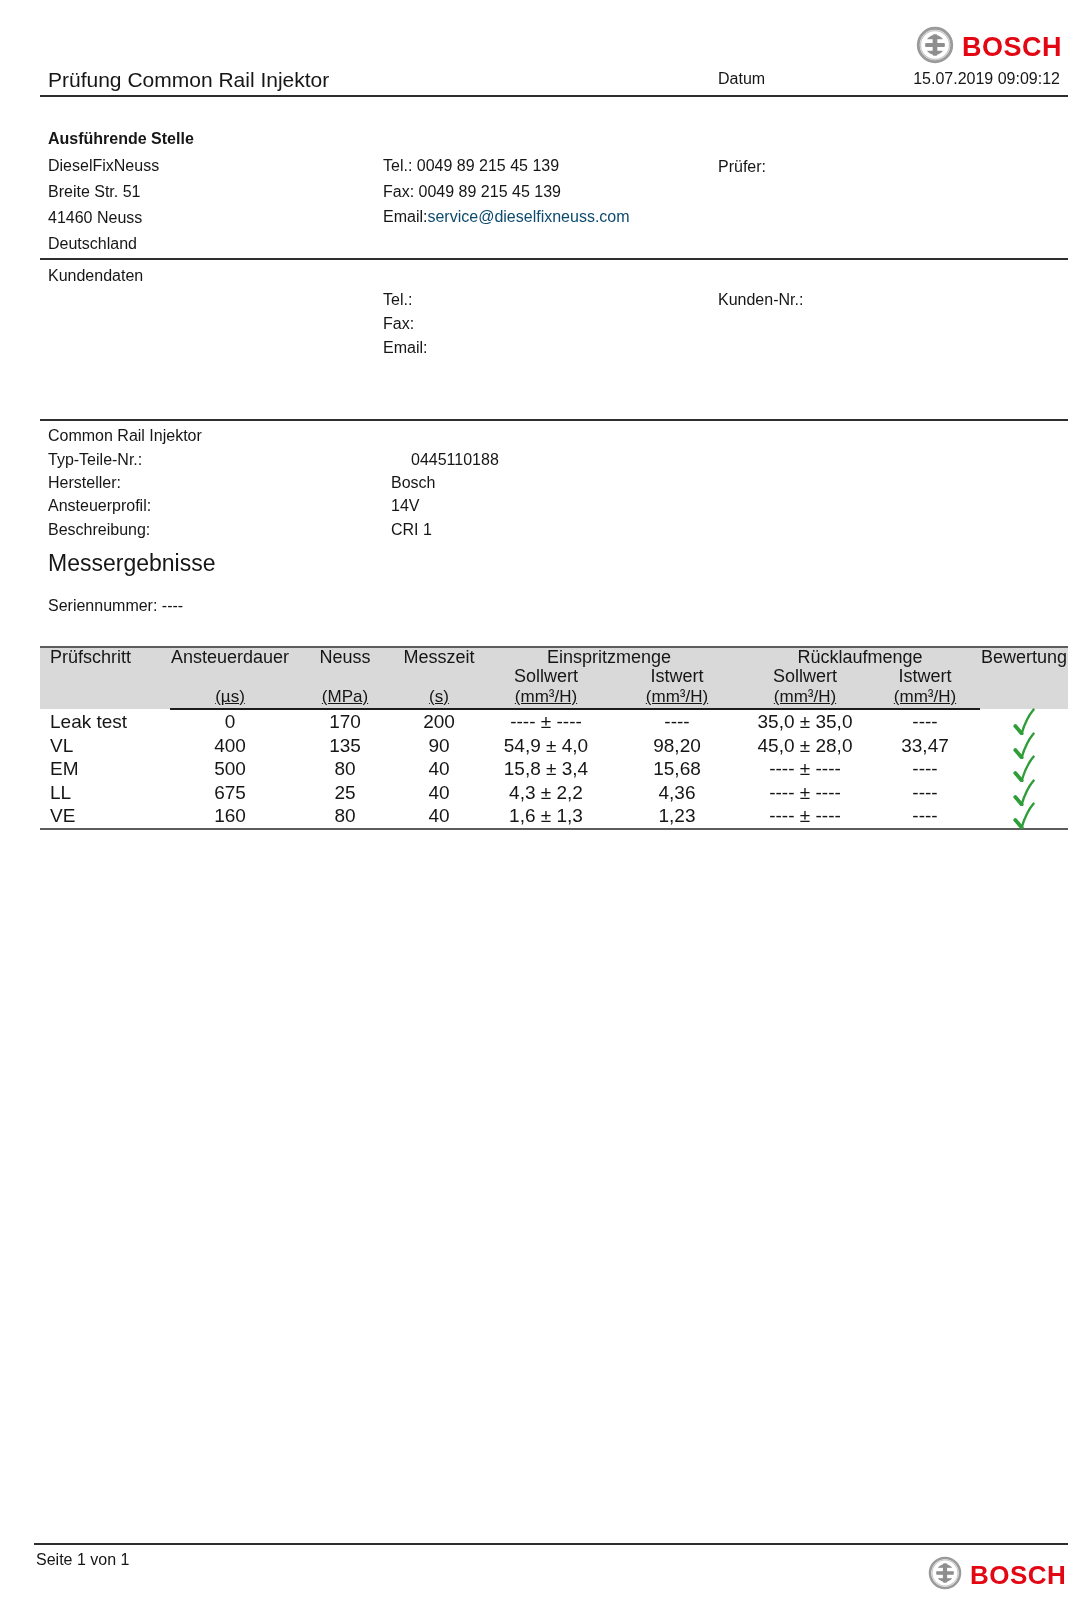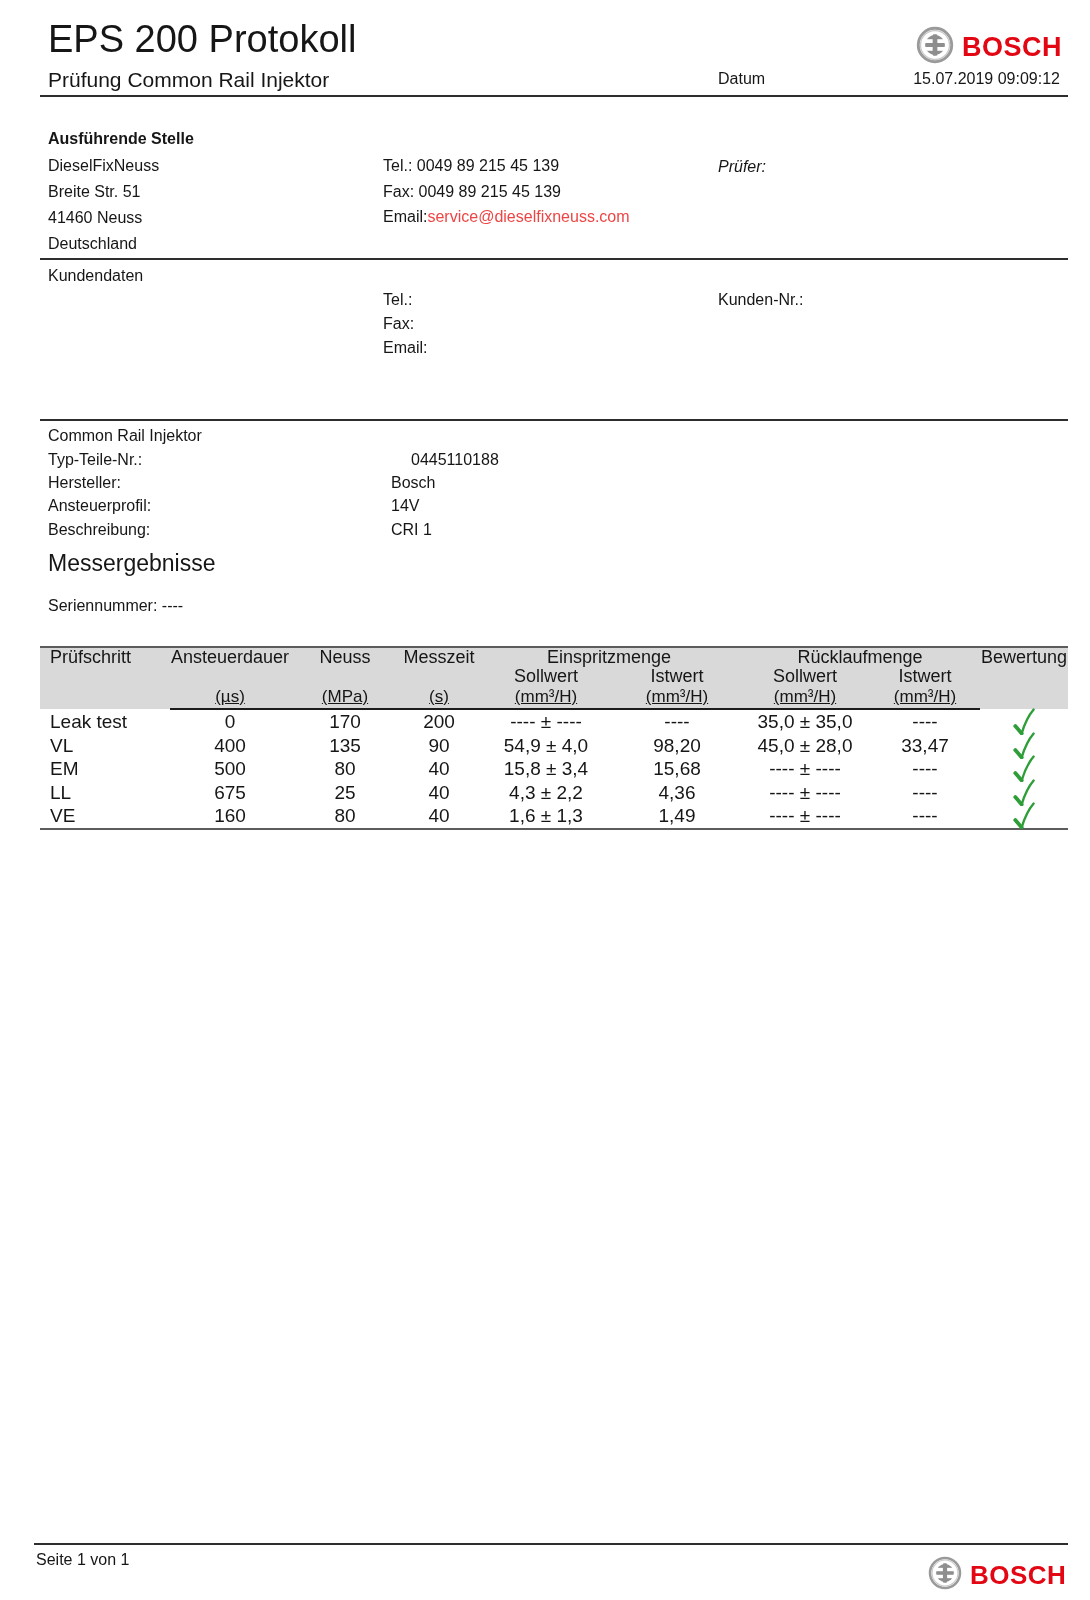--- a/index.html
+++ b/index.html
@@ -4,21 +4,21 @@
 <style>
   html,body { margin:0; padding:0; background:#ffffff; }
   .page {
     position:relative; width:1090px; height:1600px; background:#ffffff;
     font-family:"Liberation Sans", sans-serif; color:#161616; overflow:hidden;
   }
   .abs { position:absolute; white-space:nowrap; line-height:1.08; }
   .rule { position:absolute; left:40px; width:1028px; height:0; border-top:2px solid #2e2e2e; }
   .fs19 { font-size:16px; }
   .bold { font-weight:700; }
-  .link { color:#ef4444; text-decoration:none; }
+  .link { color:#0c4a6e; text-decoration:none; }
 
   
   .brandword { font-weight:700; color:#e30613; letter-spacing:0.5px; }
 
   
   table.meas {
     position:absolute; left:40px; top:646px; width:1028px;
     border-collapse:collapse; table-layout:fixed;
     border-top:2px solid #5c5c5c; border-bottom:2px solid #5c5c5c;
   }
@@ -34,21 +34,20 @@
     font-size:19px; text-align:center; line-height:23.5px; height:23.5px;
     padding:0; overflow:visible;
   }
   .check-icon { display:inline-block; vertical-align:middle; margin:-4px 0 -2px 0; }
 </style>
 </head>
 <body>
 
 <div class="page">
 
-  <div class="abs" style="left:48px; top:19px; font-size:38px;">EPS 200 Protokoll</div>
   <div class="abs" style="left:48px; top:69px; font-size:21px;">Prüfung Common Rail Injektor</div>
 
   <div class="abs" style="left:916px; top:26px;">
     <svg class="check-none" width="38" height="38" viewBox="0 0 42 42">
       <circle cx="21" cy="21" r="18.5" fill="none" stroke="#9a9a9a" stroke-width="3.2"></circle>
       <circle cx="21" cy="21" r="16" fill="none" stroke="#c9c9c9" stroke-width="1.4"></circle>
       <circle cx="21" cy="21" r="11" fill="#8e8e8e"></circle>
       <rect x="7" y="14.6" width="28" height="4.2" fill="#ffffff"></rect>
       <rect x="7" y="23.2" width="28" height="4.2" fill="#ffffff"></rect>
       <rect x="18.4" y="9" width="5.2" height="24" rx="1.5" fill="#8e8e8e"></rect>
@@ -67,21 +66,21 @@
     <div class="abs fs19" style="left:48px; top:183px;">Breite Str. 51</div>
     <div class="abs fs19" style="left:48px; top:209px;">41460 Neuss</div>
     <div class="abs fs19" style="left:48px; top:235px;">Deutschland</div>
 
     <div class="abs fs19" style="left:383px; top:157px;">Tel.: 0049 89 215 45 139</div>
     <div class="abs fs19" style="left:383px; top:183px;">Fax: 0049 89 215 45 139</div>
     <div class="abs fs19" style="left:383px; top:208px;">
       <span>Email:</span><a class="link" href="#">service@dieselfixneuss.com</a>
     </div>
 
-    <div class="abs fs19" style="left:718px; top:158px;font-style:italic;">Prüfer:</div>
+    <div class="abs fs19" style="left:718px; top:158px;">Prüfer:</div>
   </div>
 
   <div class="rule" style="top:258px;"></div>
 
   <div>
     <div class="abs fs19" style="left:48px; top:267px;">Kundendaten</div>
     <div class="abs fs19" style="left:383px; top:291px;">Tel.:</div>
     <div class="abs fs19" style="left:383px; top:315px;">Fax:</div>
     <div class="abs fs19" style="left:383px; top:339px;">Email:</div>
     <div class="abs fs19" style="left:718px; top:291px;">Kunden-Nr.:</div>
@@ -210,21 +209,21 @@
             <path d="M9.5 27.5 C12 19 17 8 22.5 1.5" fill="none" stroke="#2f9e38" stroke-width="2.6" stroke-linecap="round"></path>
           </svg>
         </td>
       </tr>
       <tr>
         <td class="lead">VE</td>
         <td>160</td>
         <td>80</td>
         <td>40</td>
         <td>1,6 ± 1,3</td>
-        <td>1,49</td>
+        <td>1,23</td>
         <td>---- ± ----</td>
         <td>----</td>
         <td>
           <svg class="check-icon" width="22" height="27" viewBox="0 0 24 29">
             <path d="M2.5 19.5 L9.5 27.5" fill="none" stroke="#2f9e38" stroke-width="4.2" stroke-linecap="round"></path>
             <path d="M9.5 27.5 C12 19 17 8 22.5 1.5" fill="none" stroke="#2f9e38" stroke-width="2.6" stroke-linecap="round"></path>
           </svg>
         </td>
       </tr>
     </tbody>

